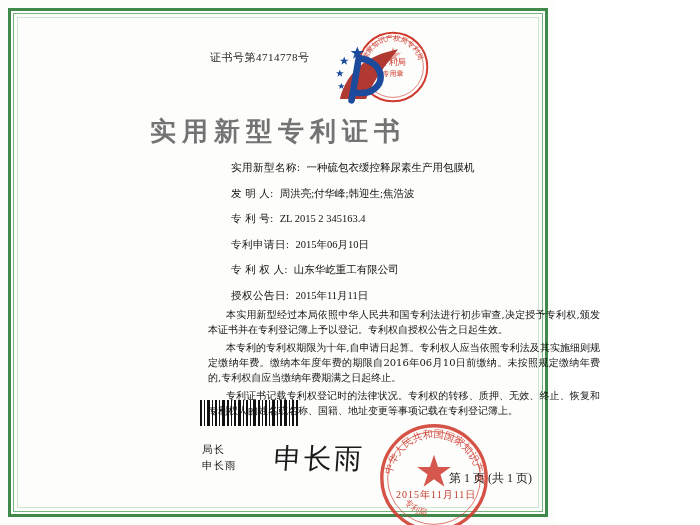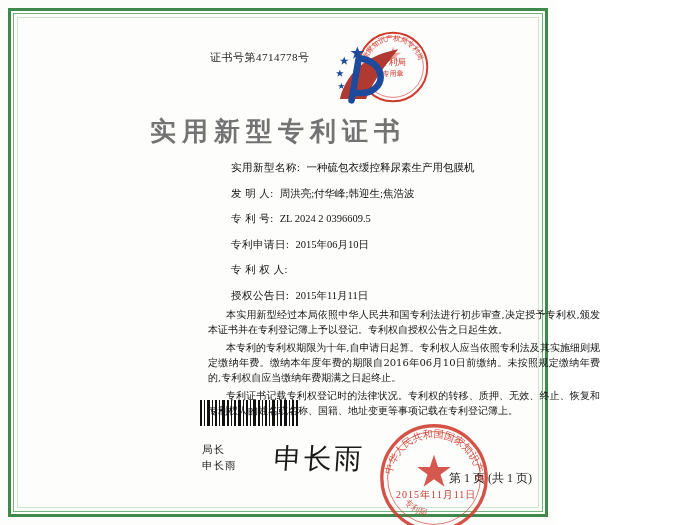--- a/index.html
+++ b/index.html
@@ -251,28 +251,29 @@
       <div class="field-row">
         <span class="field-label">实用新型名称:</span>
         <span class="field-value">一种硫包衣缓控释尿素生产用包膜机</span>
       </div>
       <div class="field-row">
         <span class="field-label">发 明 人:</span>
         <span class="field-value">周洪亮;付华峰;韩迎生;焦浩波</span>
       </div>
       <div class="field-row">
         <span class="field-label">专 利 号:</span>
-        <span class="field-value">ZL 2024 2 0396609.5</span>
+        <span class="field-value">ZL 2015 2 345163.4</span>
       </div>
       <div class="field-row">
         <span class="field-label">专利申请日:</span>
         <span class="field-value">2015年06月10日</span>
       </div>
       <div class="field-row">
         <span class="field-label">专 利 权 人:</span>
+        <span class="field-value">山东华屹重工有限公司</span>
       </div>
       <div class="field-row">
         <span class="field-label">授权公告日:</span>
         <span class="field-value">2015年11月11日</span>
       </div>
     </div>
 
     <div class="body-text">
       <p>本实用新型经过本局依照中华人民共和国专利法进行初步审查,决定授予专利权,颁发本证书并在专利登记簿上予以登记。专利权自授权公告之日起生效。</p>
       <p>本专利的专利权期限为十年,自申请日起算。专利权人应当依照专利法及其实施细则规定缴纳年费。缴纳本年度年费的期限自2016年06月10日前缴纳。未按照规定缴纳年费的,专利权自应当缴纳年费期满之日起终止。</p>

